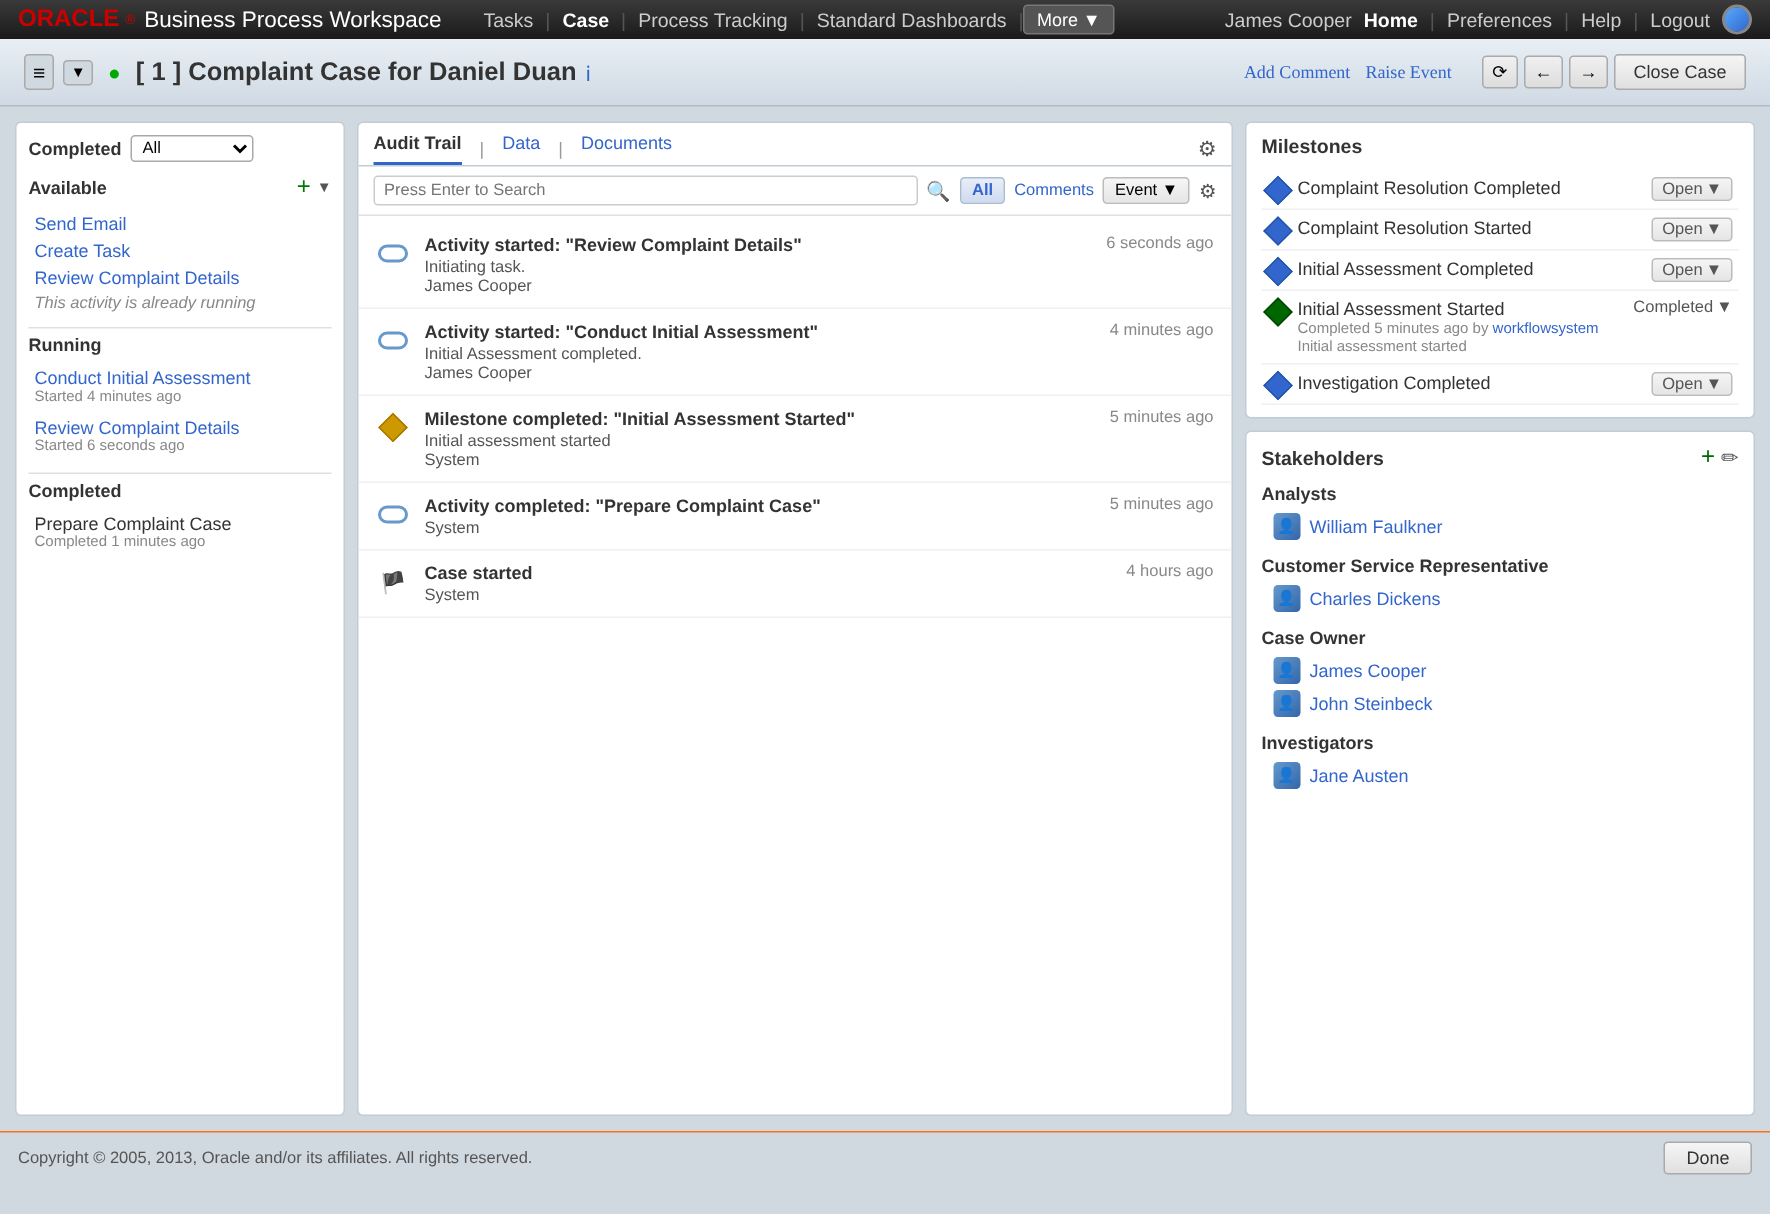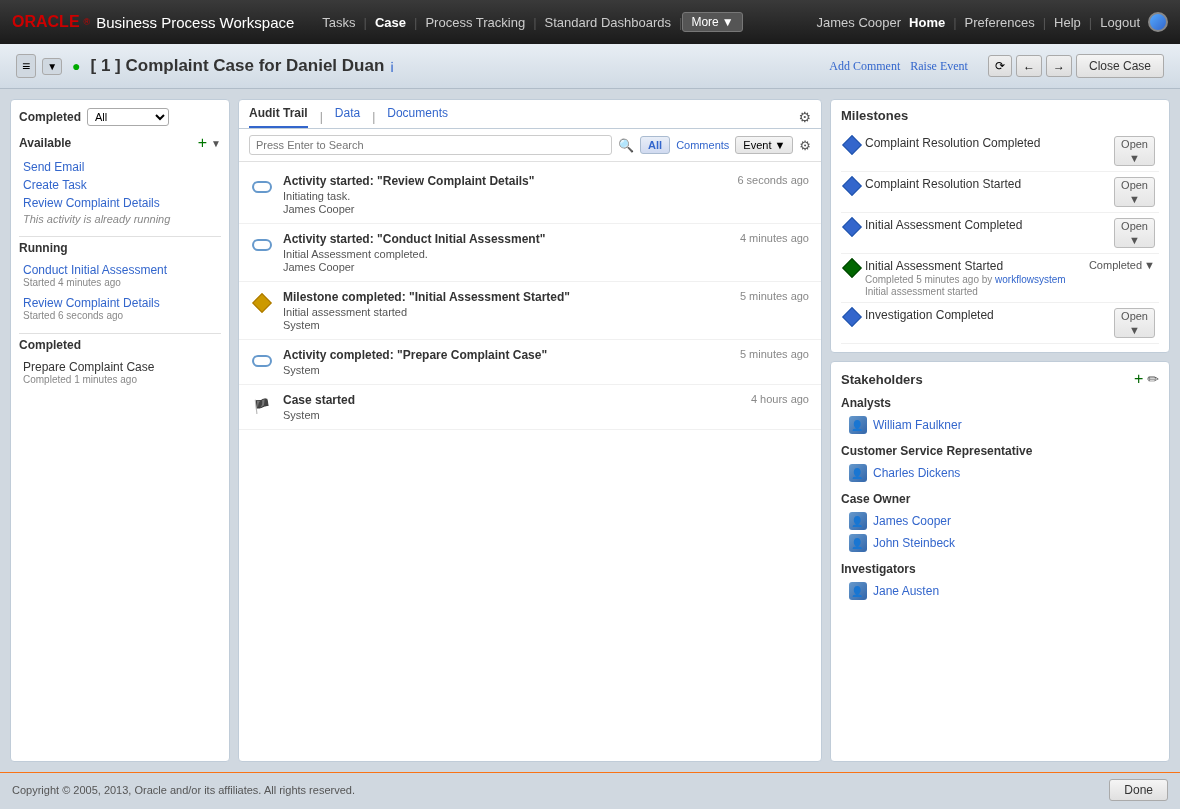--- a/index.html
+++ b/index.html
@@ -1,21 +1,21 @@
 <!DOCTYPE html>
 <html><head>
   <meta charset="utf-8">
   <style>
     * { box-sizing: border-box; margin: 0; padding: 0; }
     body { font-family: Arial, sans-serif; font-size: 12px; background: #d0d8e0; width: 1180px; min-height: 809px; }
 
     
     .top-nav {
       background: linear-gradient(to bottom, #3a3a3a, #1a1a1a);
-      height: 44px;
+      height: 26px;
       display: flex;
       align-items: center;
       padding: 0 12px;
       color: white;
     }
     .top-nav-logo {
       display: flex;
       align-items: center;
       gap: 6px;
       margin-right: 20px;
@@ -333,21 +333,20 @@
       background: linear-gradient(to bottom, #f5f5f5, #e5e5e5);
       border: 1px solid #bbb;
       border-radius: 3px;
       padding: 1px 6px;
       font-size: 11px;
       cursor: pointer;
       color: #555;
       display: flex;
       align-items: center;
       gap: 2px;
-      flex-direction: column;
     }
     .load-more { font-size: 11px; color: #3366cc; text-align: right; padding: 4px 4px 0; cursor: pointer; }
     .items-count { font-size: 11px; color: #888; }
 
     
     .stakeholders-panel {
       background: white;
       border: 1px solid #c0ccd8;
       border-radius: 4px;
       padding: 8px 10px;

